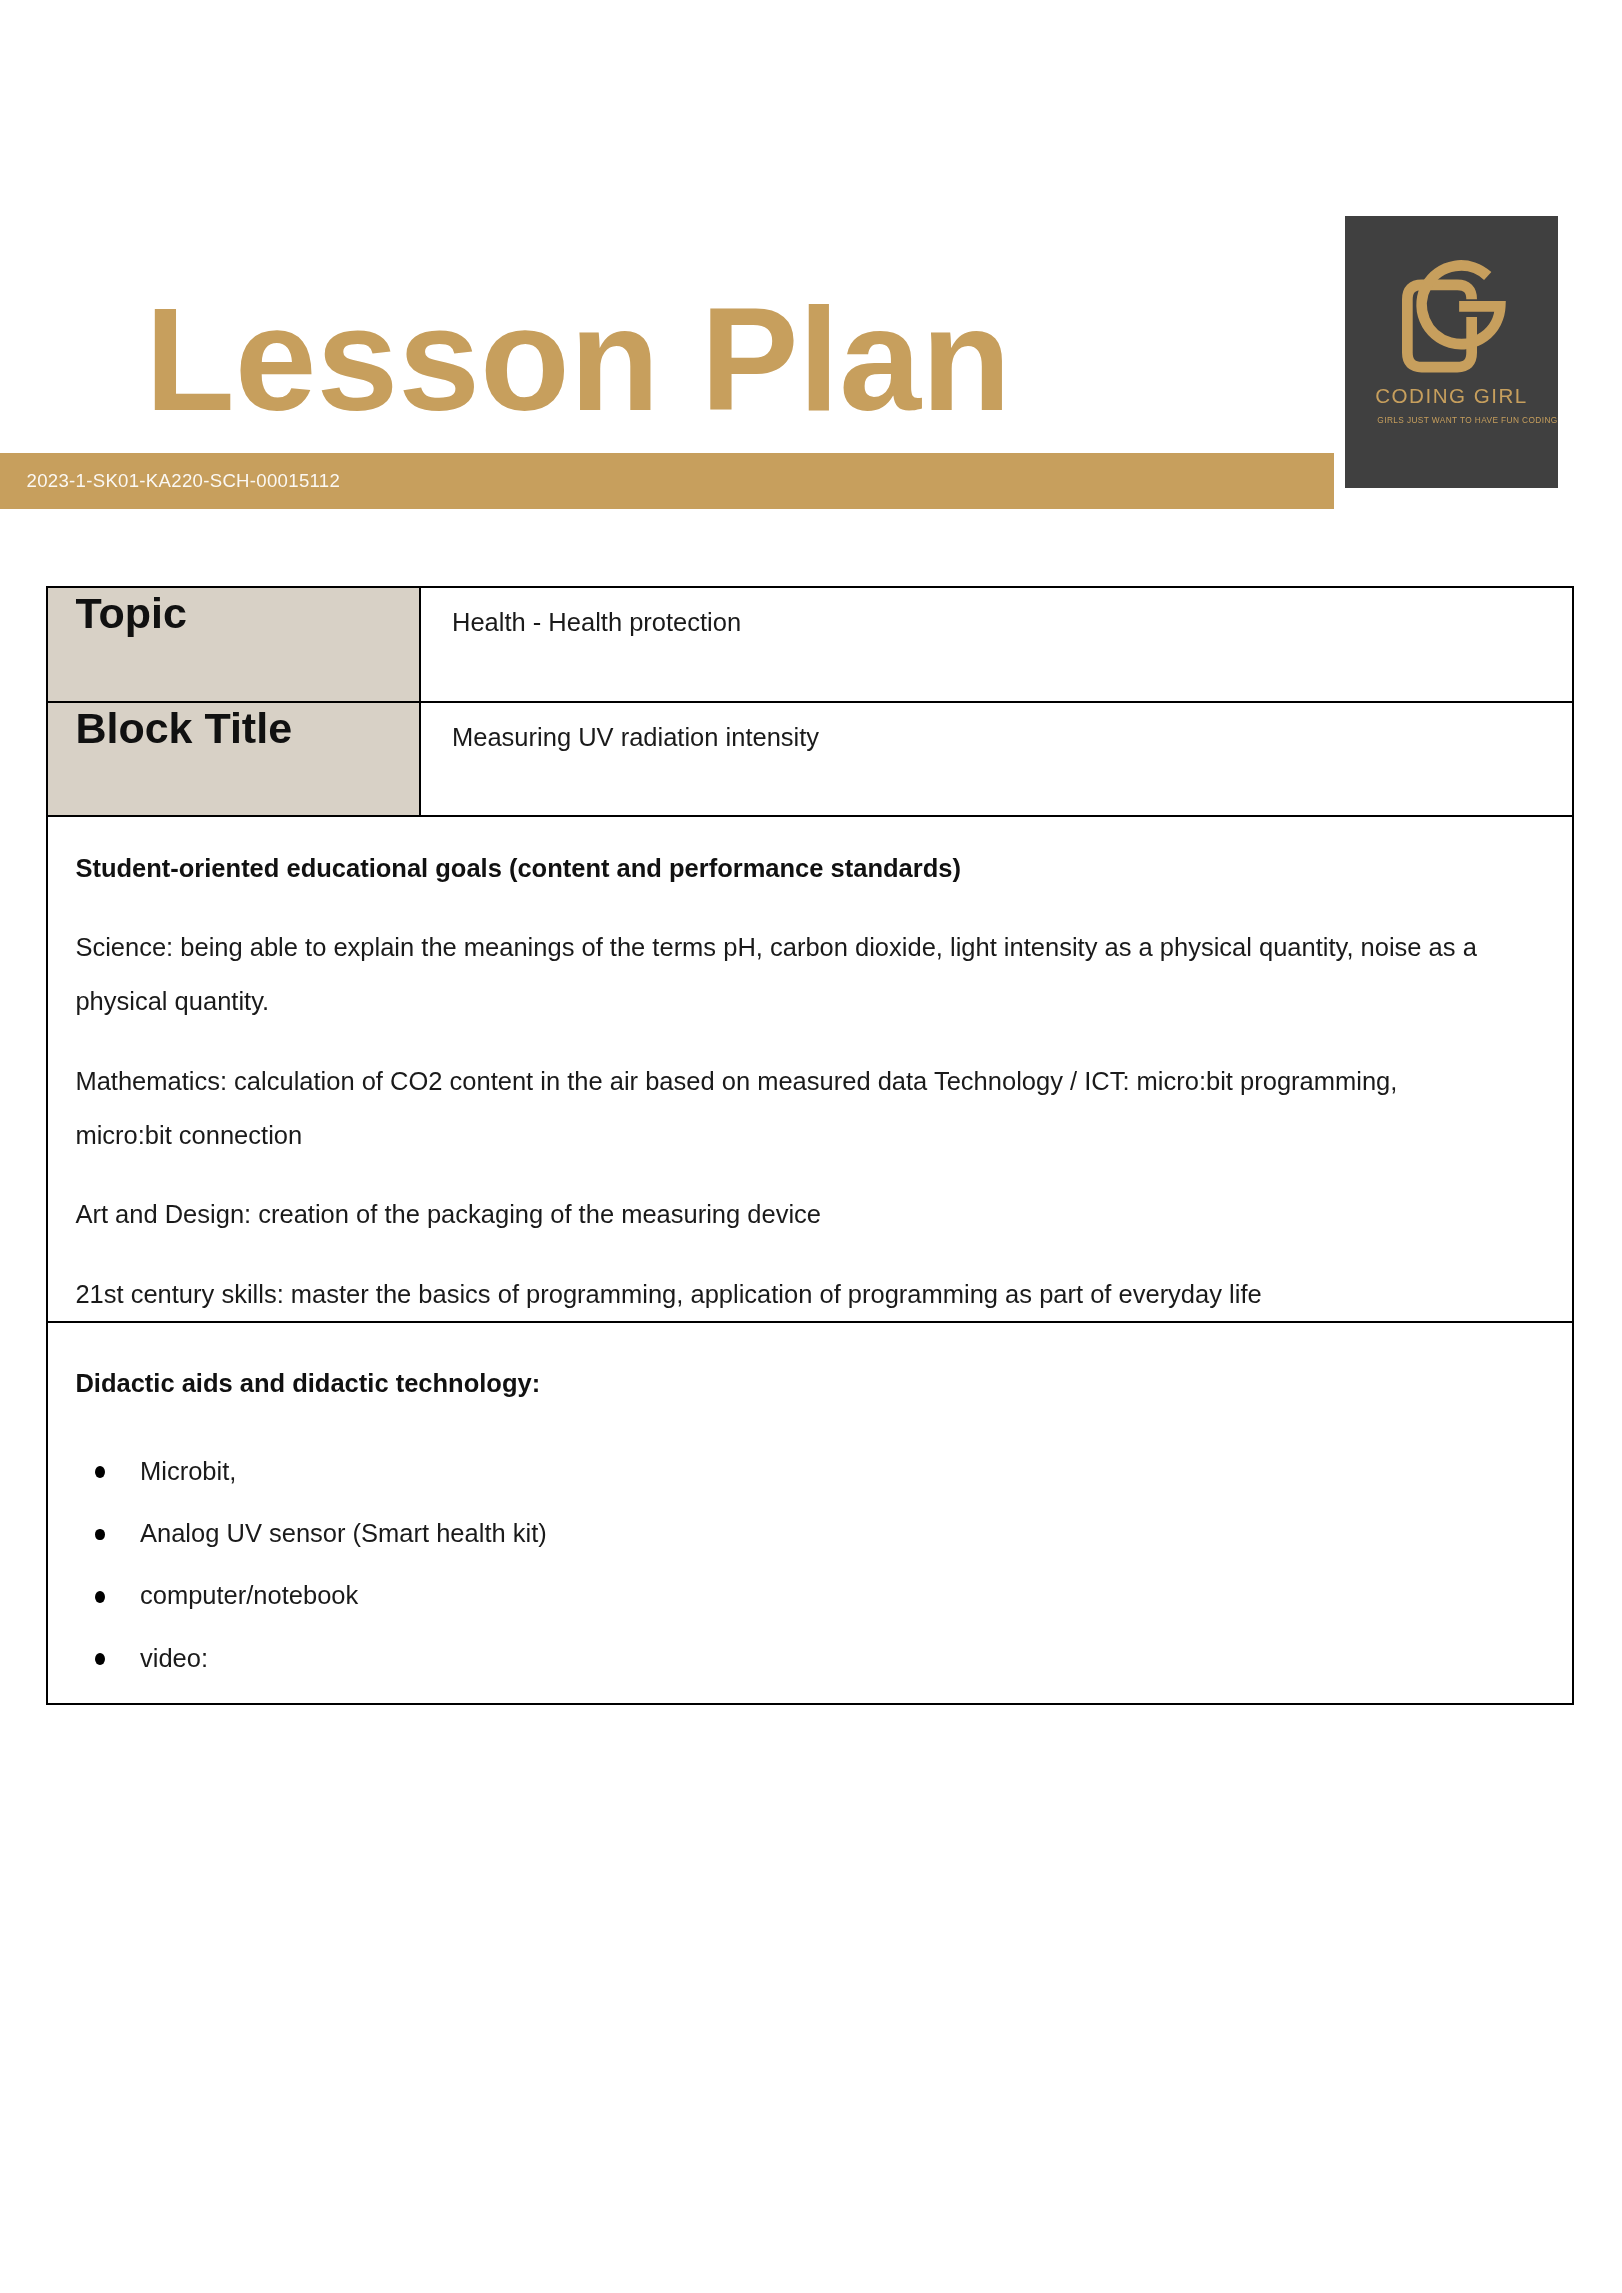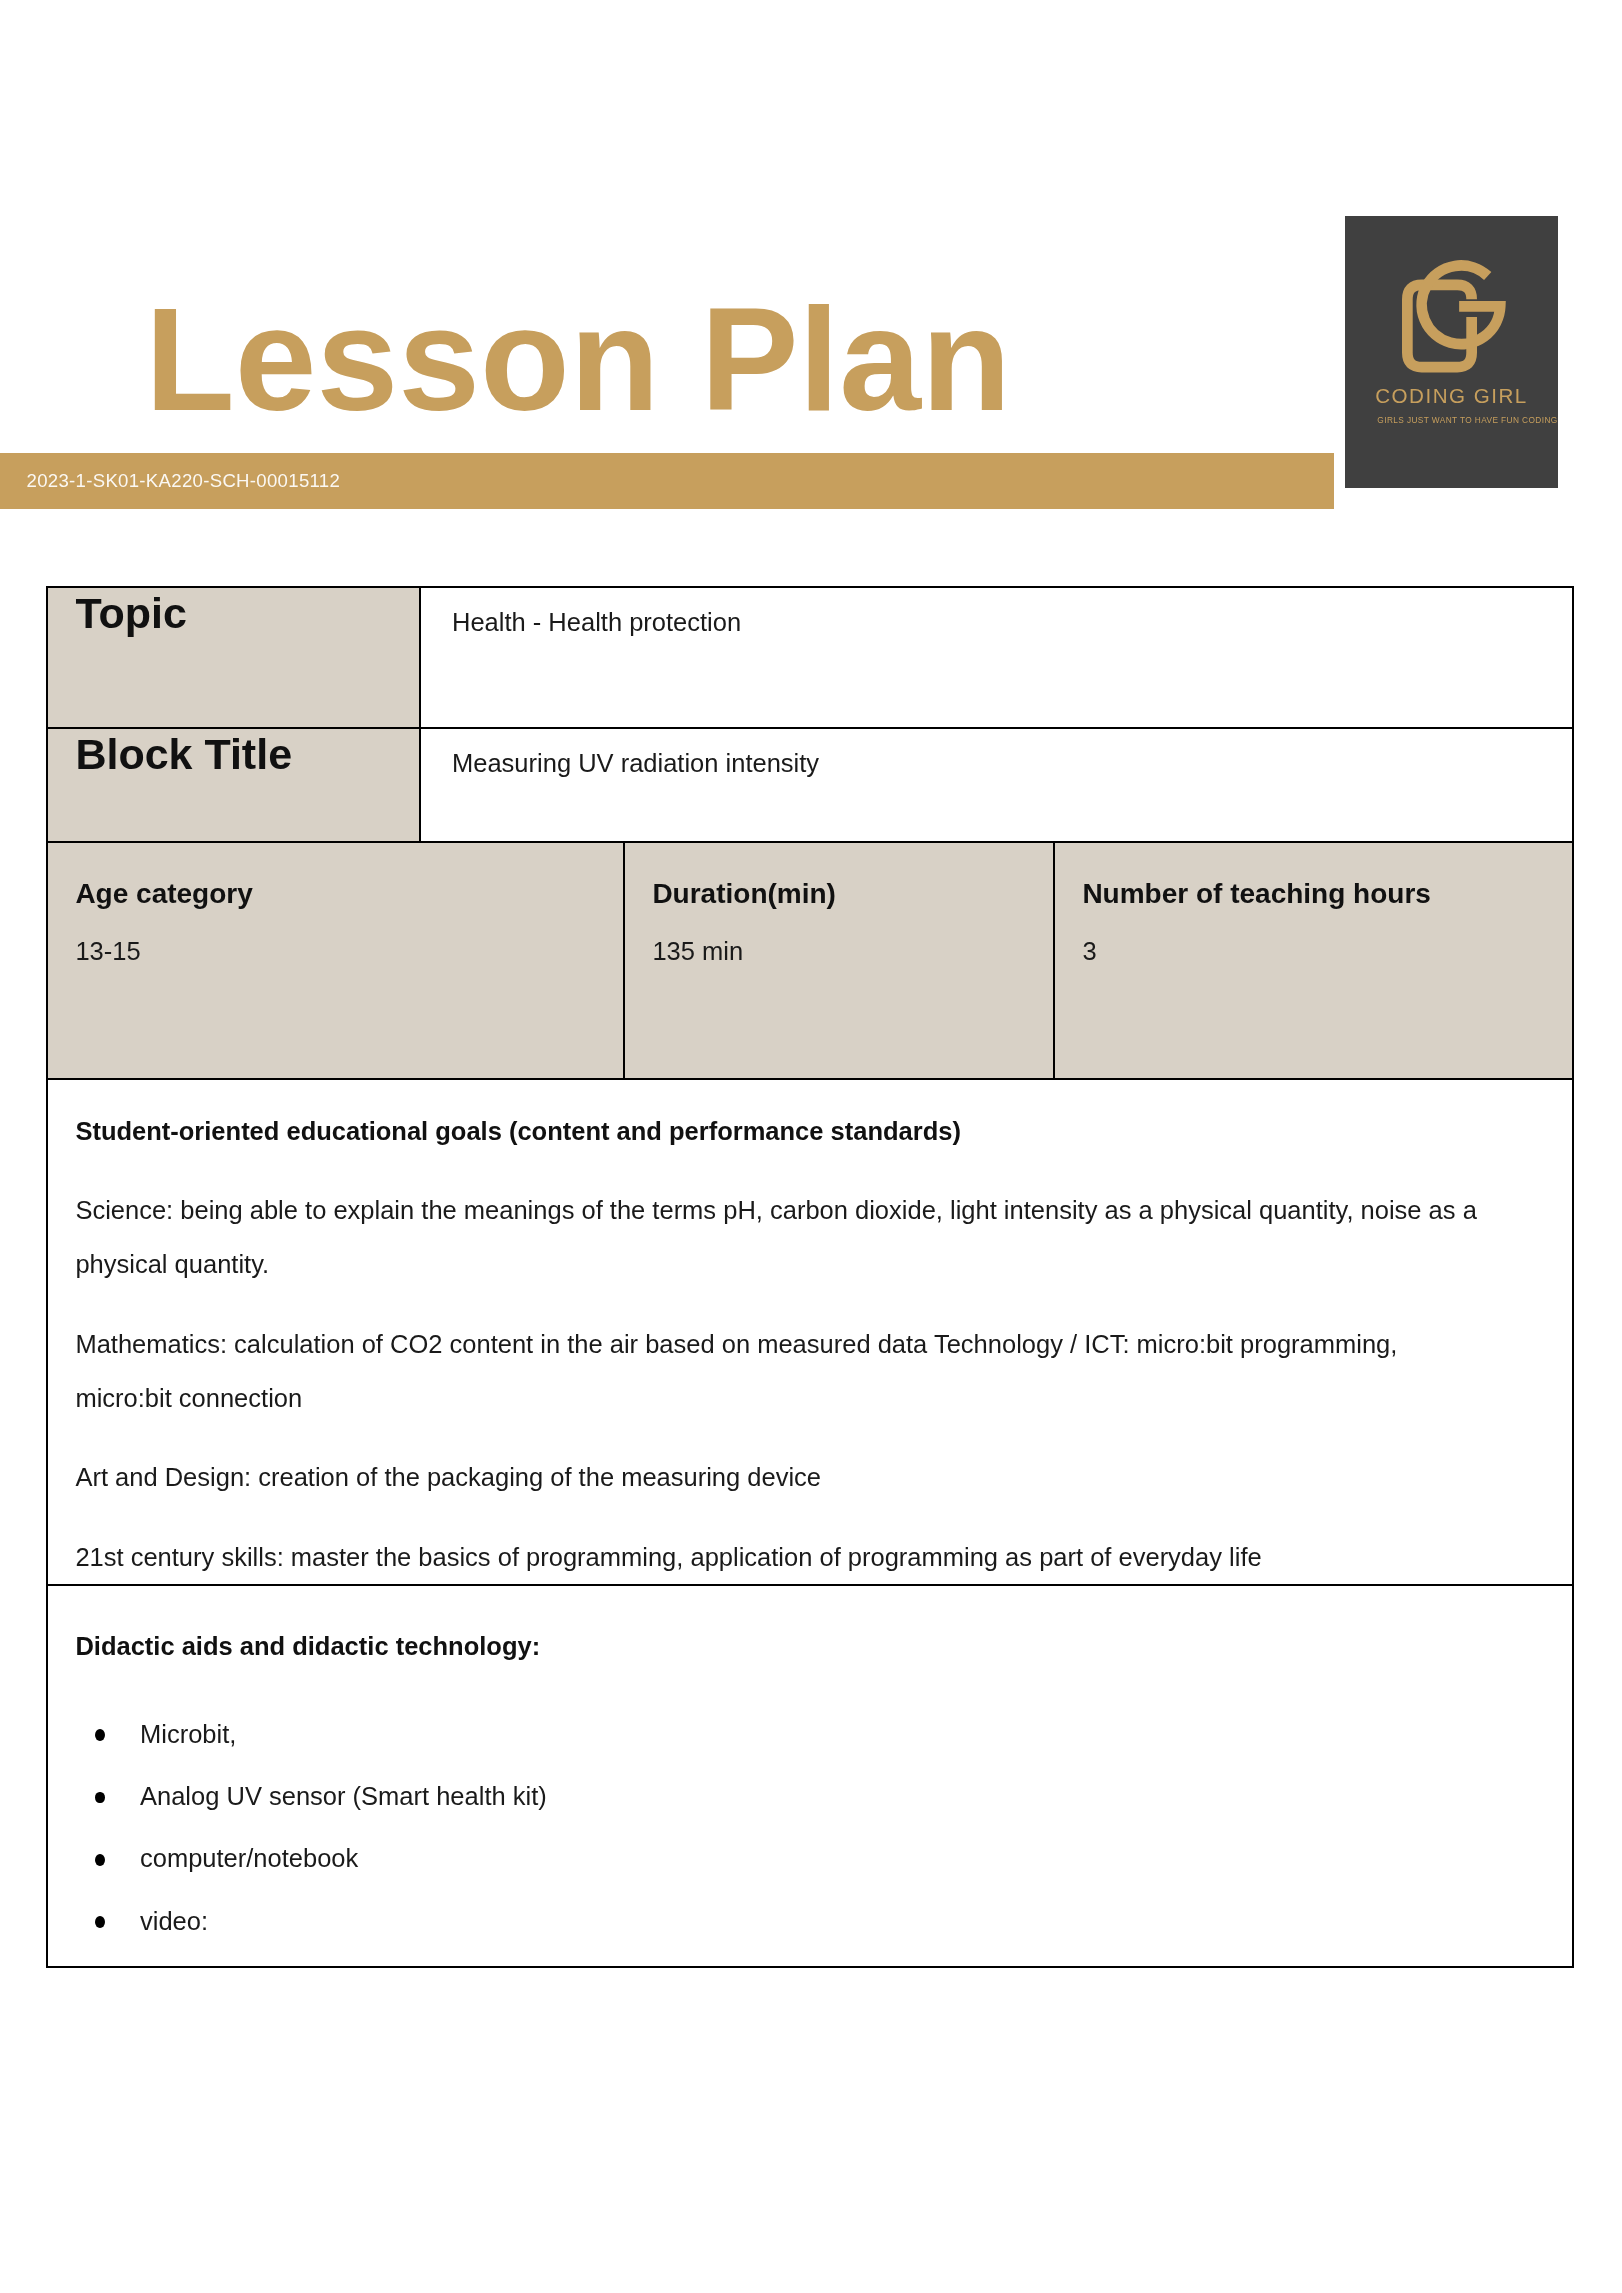--- a/index.html
+++ b/index.html
@@ -88,48 +88,34 @@
 </div>
 
 <table class="lesson">
   <colgroup>
     <col style="width:373px">
       <col style="width:204px">
       <col style="width:430px">
       <col style="width:519px">
   </colgroup>
   <tbody>
-      <tr style="height:141px;margin-top:17px;">
+      <tr style="height:115px;margin-top:17px;">
     <td class="shaded big-label">
       <span class="big-label-text">Topic</span>
     </td>
     <td class="value-cell" colspan="3">
       <span class="value-text">Health - Health protection</span>
     </td>
   </tr>
   <tr style="height:114px;">
     <td class="shaded big-label">
       <span class="big-label-text">Block Title</span>
     </td>
     <td class="value-cell" colspan="3">
       <span class="value-text">Measuring UV radiation intensity</span>
-    </td>
-  </tr>
-  <tr style="height:237px;">
-    <td class="shaded mini" colspan="2">
-      <div class="mini-head">Age category</div>
-      <div class="mini-value">13-15</div>
-    </td>
-    <td class="shaded mini">
-      <div class="mini-head">Duration(min)</div>
-      <div class="mini-value">135 min</div>
-    </td>
-    <td class="shaded mini">
-      <div class="mini-head">Number of teaching hours</div>
-      <div class="mini-value">3</div>
     </td>
   </tr>
   <tr style="height:420px;">
     <td class="wide" colspan="4">
       <div class="sec-head">Student-oriented educational goals (content and performance standards)</div>
       <div class="sec-paras">
             <p>Science: being able to explain the meanings of the terms pH, carbon dioxide, light intensity as a physical quantity, noise as a physical quantity.</p>
             <p>Mathematics: calculation of CO2 content in the air based on measured data Technology / ICT: micro:bit programming, micro:bit connection</p>
             <p>Art and Design: creation of the packaging of the measuring device</p>
             <p>21st century skills: master the basics of programming, application of programming as part of everyday life</p>

